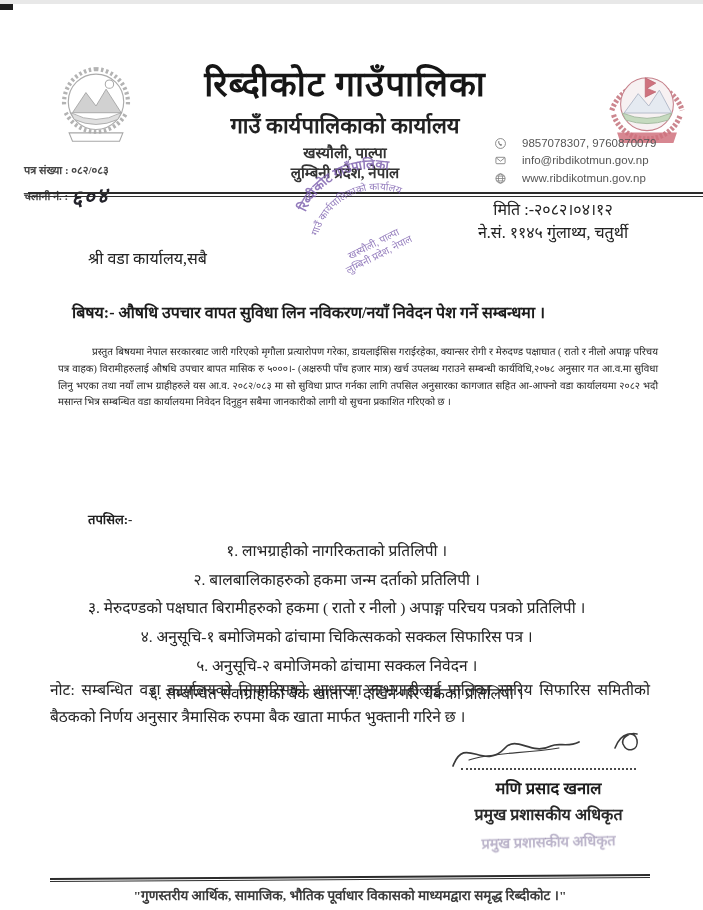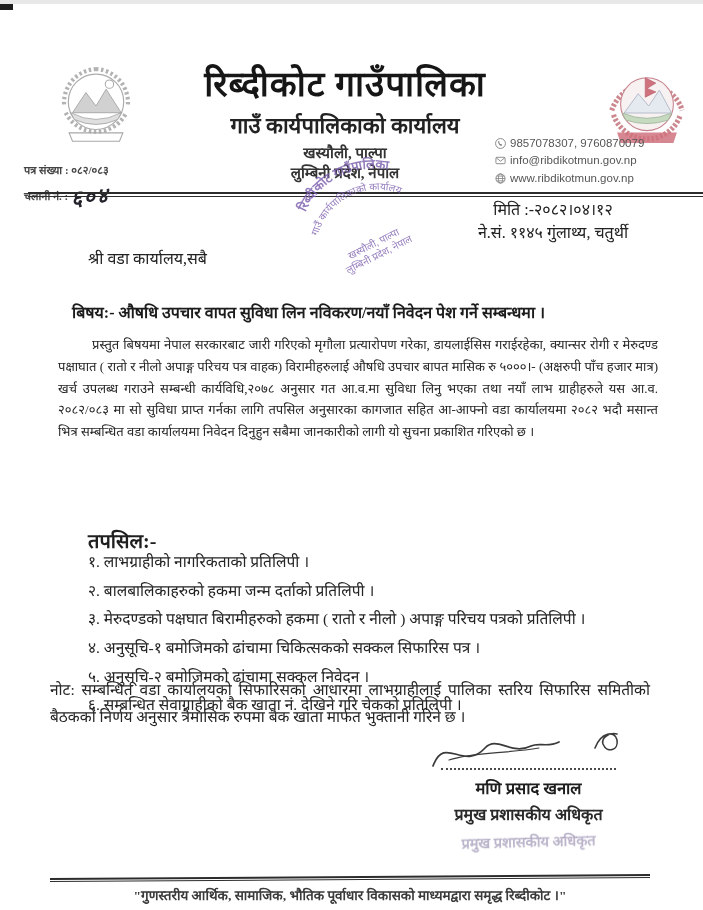--- a/index.html
+++ b/index.html
@@ -13,46 +13,46 @@
 
   
   .emblem-left { position:absolute; left:52px; top:60px; width:88px; height:84px; opacity:.75; }
   .emblem-right { position:absolute; left:598px; top:58px; width:98px; height:88px; opacity:.8; }
   .lh-center { position:absolute; left:120px; top:62px; width:450px; text-align:center; }
   .lh-title { font-size:35px; font-weight:bold; color:#161616; letter-spacing:1px; line-height:1.1; }
   .lh-sub { font-size:22px; font-weight:bold; color:#222; margin-top:4px; }
   .lh-addr { font-size:15px; font-weight:bold; color:#333; line-height:1.35; margin-top:4px; }
 
   .contact { position:absolute; right:8px; top:131px; width:200px; font-family:"Liberation Sans",sans-serif; font-size:11.5px; color:#555; line-height:1.5; }
-  .contact .row { display:flex; align-items:center; gap:4px; justify-content:flex-start; }
+  .contact .row { display:flex; align-items:center; gap:16px; justify-content:flex-start; }
   .cicon { width:11px; height:11px; flex:0 0 auto; }
 
   .refs { position:absolute; left:24px; top:157px; font-size:11px; color:#444; line-height:1.7; font-weight:bold; }
   .refs .lbl { display:inline-block;text-align:center; }
   .hand-no { display:inline-block; font-size:21px; color:#23232b; transform:rotate(-6deg); font-style:italic; letter-spacing:2px; vertical-align:middle; }
 
   .rule { position:absolute; left:28px; right:0; top:188px; height:5px; border-top:2px solid #2c2c2c; border-bottom:1px solid #2c2c2c; }
 
   
   .stamp { position:absolute; left:272px; top:152px; width:180px; height:130px; transform:rotate(-27deg); opacity:.82; }
   .stamp text { fill:#7c5fae; font-family:"Liberation Serif",serif; }
 
   
   .dateblock { position:absolute; left:428px; top:194px; width:250px; text-align:center; font-size:16px; color:#222; line-height:1.45; }
 
   
   .addressee { position:absolute; left:88px; top:243px; font-size:16px; line-height:1.55; color:#222;font-family:Liberation Serif, serif; }
   .subject { position:absolute; left:72px; top:297px; width:580px; font-size:16px; font-weight:bold; color:#1c1c1c; }
-  .bodytext { position:absolute; left:58px; top:330px; width:600px; font-size:13px; line-height:1.68; text-align:justify; text-indent:34px; color:#262626; }
-  .list-head { position:absolute; left:88px; top:523px; font-size:20px; font-weight:bold; color:#1f1f1f; }
-  .list { position:absolute; left:88px; top:544px; font-size:15.5px; line-height:1.85; color:#242424; list-style:none; }
+  .bodytext { position:absolute; left:58px; top:340px; width:600px; font-size:10px; line-height:1.68; text-align:justify; text-indent:34px; color:#262626; }
+  .list-head { position:absolute; left:88px; top:506px; font-size:13px; font-weight:bold; color:#1f1f1f; }
+  .list { position:absolute; left:88px; top:533px; font-size:15.5px; line-height:1.85; color:#242424; list-style:none;text-align:center; }
   .note { position:absolute; left:50px; top:672px; width:600px; font-size:15.5px; line-height:1.75; text-align:justify; color:#242424; }
 
   
-  .sig { position:absolute; left:406px; top:722px; width:245px; text-align:center; }
+  .sig { position:absolute; left:426px; top:722px; width:245px; text-align:center; }
   .sig-svg { width:220px; height:48px; display:block; margin:0 auto; }
   .sig-dots { display:block; width:175px; margin:-6px auto 2px; border-bottom:2.5px dotted #4a4a4a; }
   .sig-name { font-size:16.5px; font-weight:bold; color:#1e1e1e; margin-top:6px; }
   .sig-desg { font-size:16px; font-weight:bold; color:#2a2a2a; margin-top:4px; }
   .sig-stamp { font-size:14.5px; color:rgba(120,105,150,.5); margin-top:6px; transform:rotate(-1.5deg); filter:blur(.4px); font-weight:bold; }
 
   
   .foot-rule { position:absolute; left:50px; width:600px; top:872px; height:4px; border-top:2px solid #2c2c2c; border-bottom:1px solid #2c2c2c; transform:rotate(-.4deg); }
   .motto { position:absolute; left:40px; top:882px; width:620px; text-align:center; font-size:13.5px; font-weight:bold; color:#3a3a3a; }
 </style>

